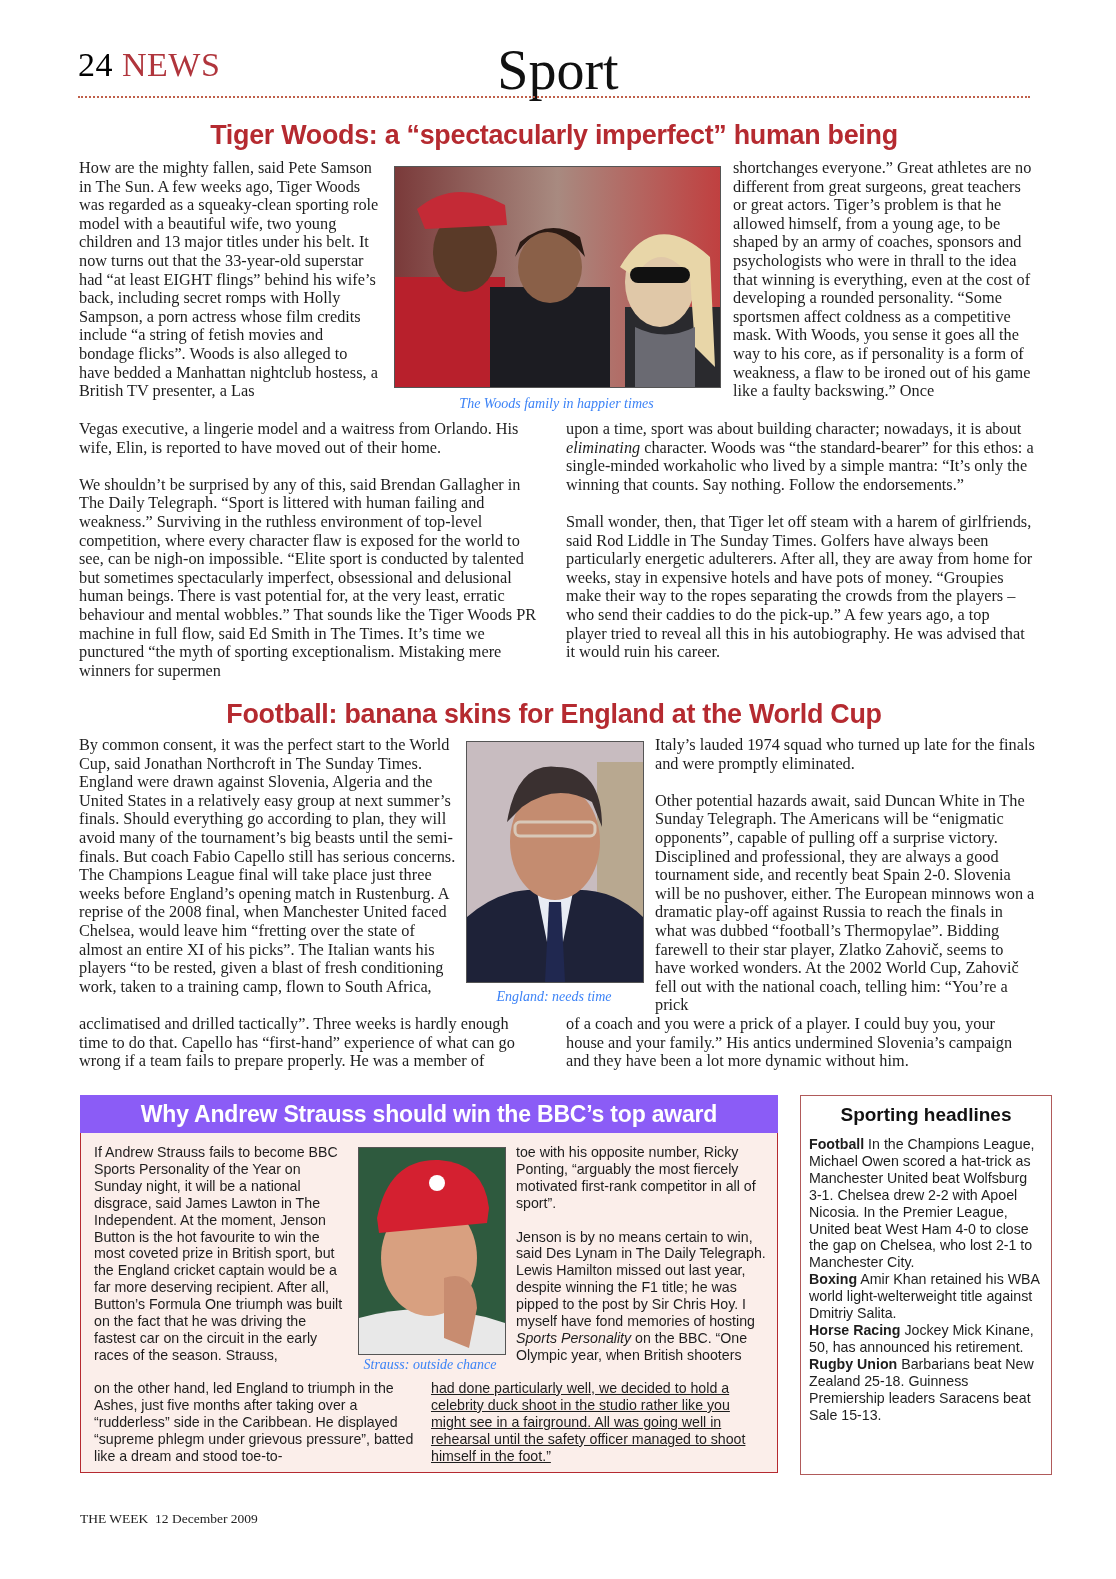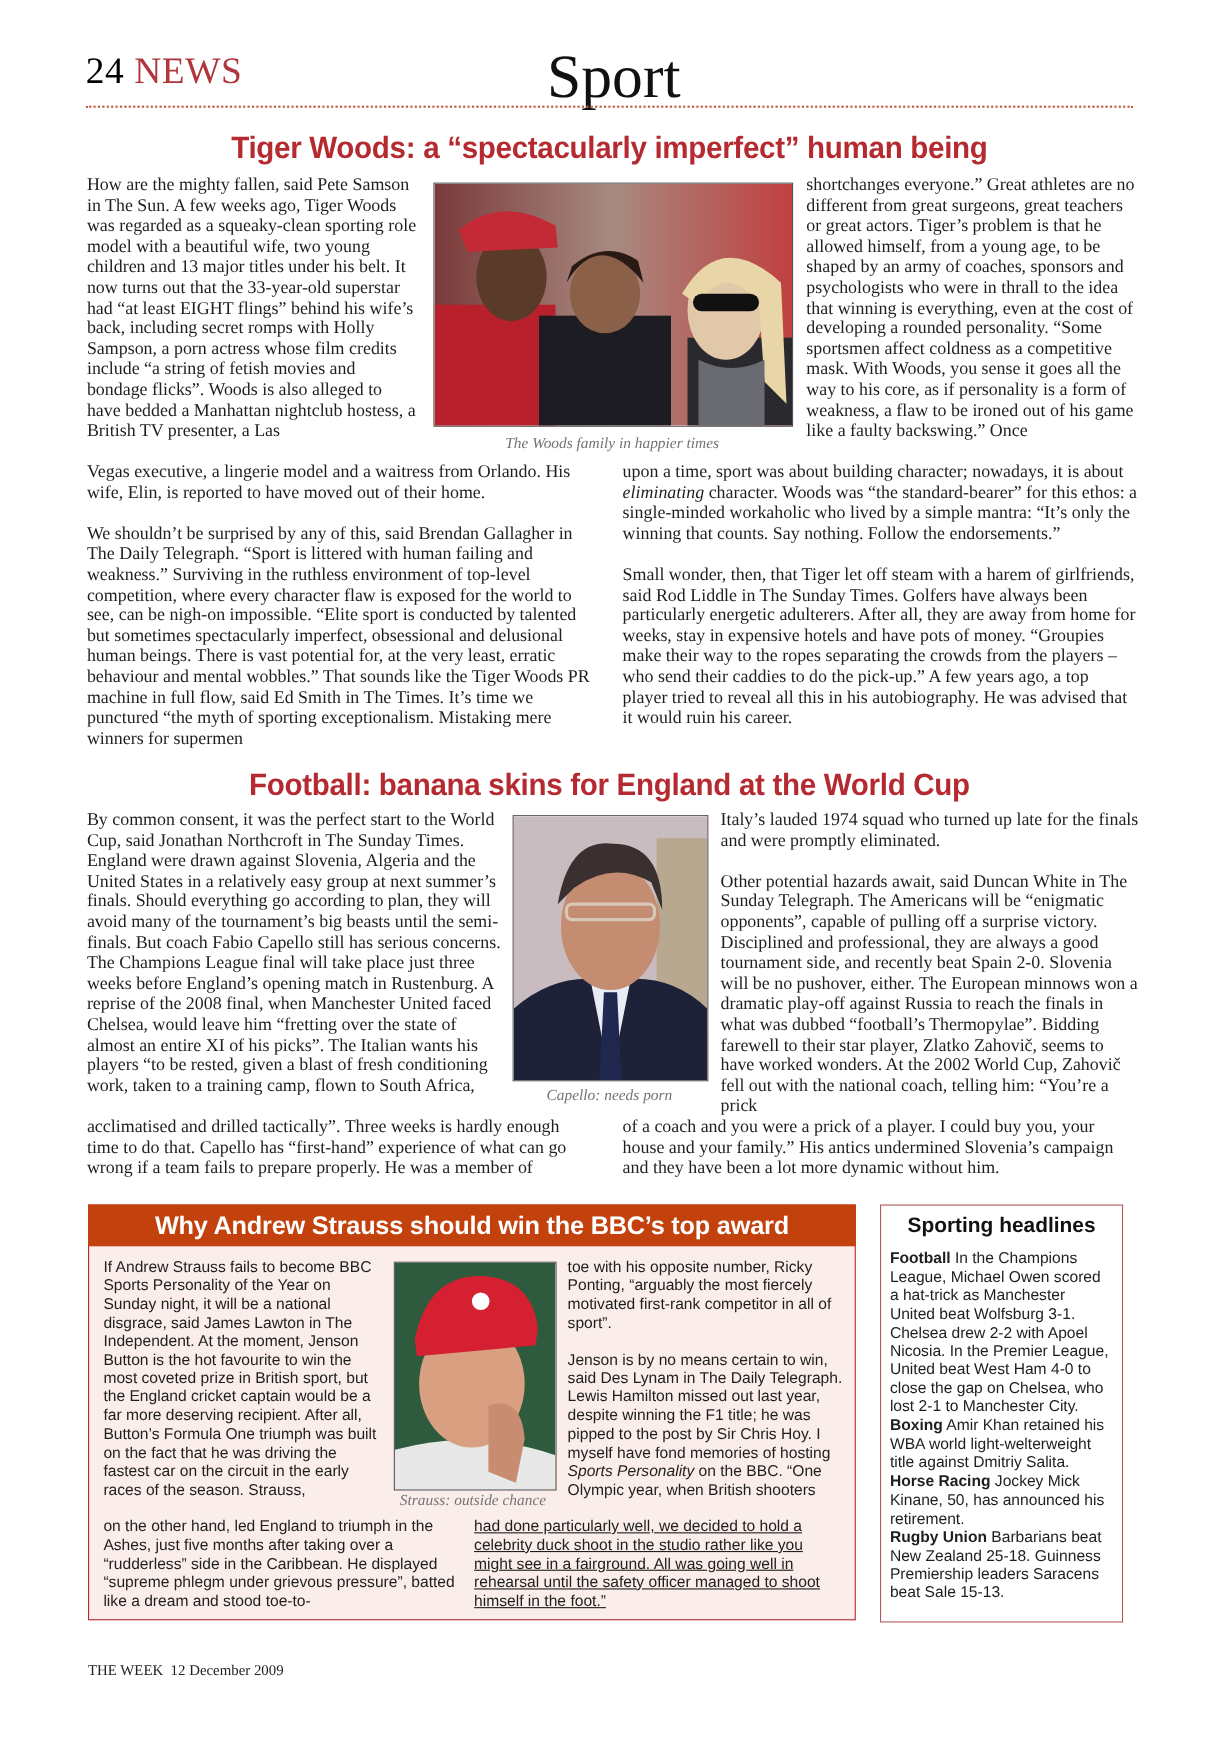--- a/index.html
+++ b/index.html
@@ -6,28 +6,28 @@
   body { width: 1116px; height: 1579px; position: relative; overflow: hidden; font-family: "Liberation Serif", serif; color: #1a1a1a; }
   .abs { position: absolute; }
   .page-num { left: 78px; top: 46px; font-family: "Liberation Serif", serif; font-size: 34px; letter-spacing: 0.5px; }
   .page-num .num { color: #000000; }
   .page-num .sec { color: #b0353c; }
   .section-title { left: 0; width: 1116px; top: 38px; text-align: center; font-size: 56px; color: #111; font-family: "Liberation Serif", serif; }
   .dotted-rule { left: 78px; top: 96px; width: 952px; border-top: 2px dotted #c0604a; height: 0; }
   .headline { font-family: "Liberation Sans", sans-serif; font-weight: bold; color: #b52a30; font-size: 28px; text-align: center; letter-spacing: -0.3px; transform: scaleX(0.96); }
   .body-text { font-family: "Liberation Serif", serif; font-size: 16.3px; line-height: 18.6px; color: #1e1e1e; }
   .body-text p { margin: 0; }
-  .caption { font-family: "Liberation Serif", serif; font-style: italic; font-size: 14px; color: #737373; text-align: center; }
+  .caption { font-family: "Liberation Serif", serif; font-style: italic; font-size: 14px; color: #3b82f6; text-align: center; }
   .photo { border: 1px solid #555; overflow: hidden; }
   .photo svg { display: block; }
   .strauss-box { left: 80px; top: 1095px; width: 698px; height: 378px; background: #fbeeea; border: 1.5px solid #b52a30; box-sizing: border-box; }
-  .strauss-header { left: 80px; top: 1095px; width: 698px; height: 38px; background: #c2410c; color: #fff; font-family: "Liberation Sans", sans-serif; font-weight: bold; font-size: 23px; line-height: 38px; text-align: center; letter-spacing: -0.2px; }
+  .strauss-header { left: 80px; top: 1095px; width: 698px; height: 38px; background: #8b5cf6; color: #fff; font-family: "Liberation Sans", sans-serif; font-weight: bold; font-size: 23px; line-height: 38px; text-align: center; letter-spacing: -0.2px; }
   .sans-text { font-family: "Liberation Sans", sans-serif; font-size: 14.2px; line-height: 16.9px; color: #1e1e1e; }
   .sans-text p { margin: 0; }
-  .headlines-box { left: 800px; top: 1095px; width: 221px; height: 380px; border: 1.5px solid #b05a5a; box-sizing: border-box; background: #fff; }
+  .headlines-box { left: 800px; top: 1095px; width: 252px; height: 380px; border: 1.5px solid #b05a5a; box-sizing: border-box; background: #fff; }
   .headlines-title { font-family: "Liberation Sans", sans-serif; font-weight: bold; font-size: 19px; text-align: center; color: #111; }
   .hl-item { margin: 0 0 6px 0; }
   .hl-item b { font-weight: bold; }
   .footer { left: 80px; top: 1511px; font-family: "Liberation Serif", serif; font-size: 13.5px; color: #222; }
 </style>
 </head>
 <body>
 
 <div class="abs page-num">
   <span class="num">24</span>
@@ -92,21 +92,21 @@
     <rect width="176" height="240" fill="#c8bcc0"></rect>
     <rect x="130" y="20" width="46" height="180" fill="#b8a890"></rect>
     <path d="M0 175 Q40 140 88 150 Q140 140 176 175 L176 240 L0 240 Z" fill="#1e2238"></path>
     <path d="M70 150 L88 240 L106 150 Z" fill="#e8ecf4"></path>
     <path d="M82 160 L94 160 L98 240 L78 240 Z" fill="#202850"></path>
     <ellipse cx="88" cy="100" rx="45" ry="58" fill="#c48c70"></ellipse>
     <path d="M40 80 Q50 20 90 25 Q135 25 135 85 L125 60 Q90 40 55 65 Z" fill="#3a3030"></path>
     <rect x="48" y="80" width="80" height="14" rx="5" fill="none" stroke="#d8c8b8" stroke-width="3"></rect>
   </svg>
 </div>
-<div class="abs caption" style="left:466px; top:989px; width:176px;">Capello: needs porn</div>
+<div class="abs caption" style="left:466px; top:989px; width:176px;">England: needs time</div>
 
 <div class="abs body-text" style="left:655px; top:736px; width:380px;">
   <p>Italy’s lauded 1974 squad who turned up late for the finals and were promptly eliminated.</p>
   <p style="margin-top:18.6px;">Other potential hazards await, said Duncan White in The Sunday Telegraph. The Americans will be “enigmatic opponents”, capable of pulling off a surprise victory. Disciplined and professional, they are always a good tournament side, and recently beat Spain 2-0. Slovenia will be no pushover, either. The European minnows won a dramatic play-off against Russia to reach the finals in what was dubbed “football’s Thermopylae”. Bidding farewell to their star player, Zlatko Zahovič, seems to have worked wonders. At the 2002 World Cup, Zahovič fell out with the national coach, telling him: “You’re a prick</p>
 </div>
 
 <div class="abs body-text" style="left:79px; top:1015px; width:462px;">
   <p>acclimatised and drilled tactically”. Three weeks is hardly enough time to do that. Capello has “first-hand” experience of what can go wrong if a team fails to prepare properly. He was a member of</p>
 </div>
 <div class="abs body-text" style="left:566px; top:1015px; width:468px;">

